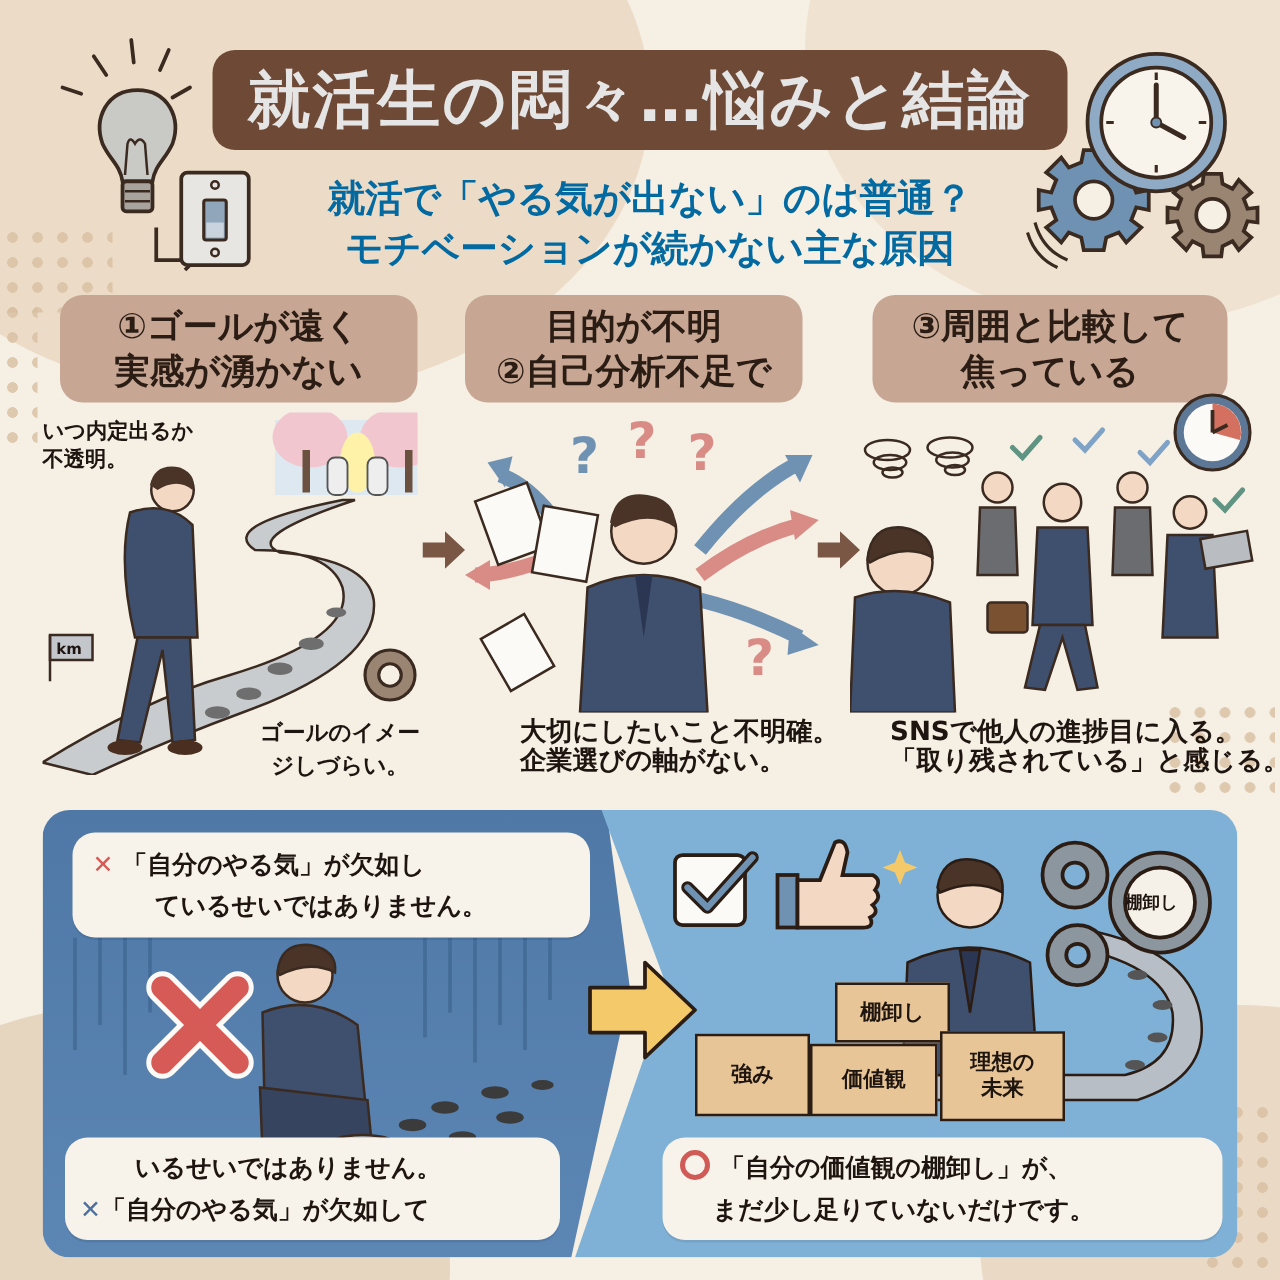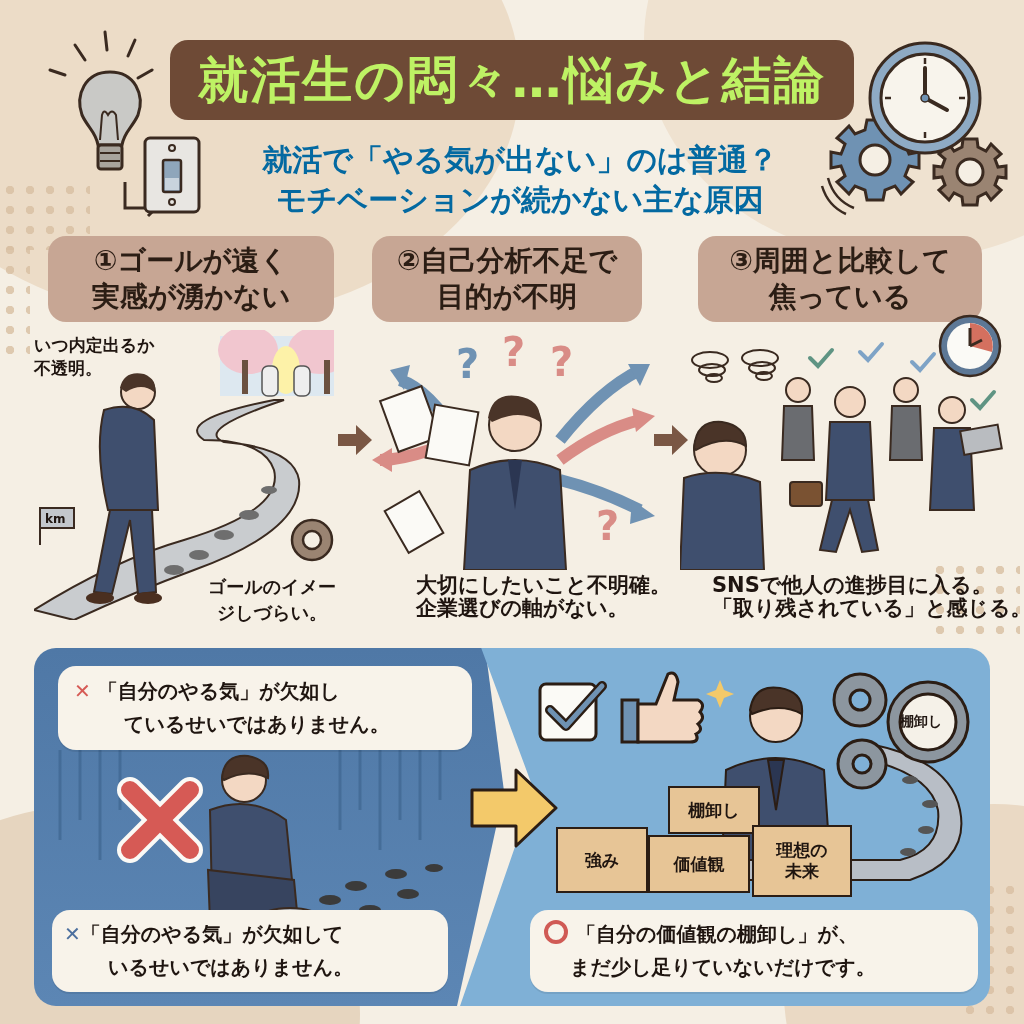--- a/index.html
+++ b/index.html
@@ -16,21 +16,21 @@
   .bg-blob-br { position:absolute; right:-180px; bottom:-160px; width:420px; height:380px; border-radius:50%; background:#ead9c4; }
   .dots { position:absolute; width:90px; height:70px;
     background-image: radial-gradient(circle, #d8bfa2 4px, transparent 4.5px);
     background-size: 20px 20px; opacity:.8; }
 
   .title-box {
     position:absolute; left:170px; top:40px; width:684px; height:80px;
     background:#6e4a36; border-radius:18px;
     display:flex; align-items:center; justify-content:center;
   }
-  .title-box span { color:#bef264; font-size:50px; font-weight:bold; letter-spacing:2px; }
+  .title-box span { color:#e5e5e5; font-size:50px; font-weight:bold; letter-spacing:2px; }
 
   .subtitle { position:absolute; left:220px; top:140px; width:600px; text-align:center; }
   .subtitle div { font-size:30px; font-weight:bold; line-height:40px; color:#0369a1; }
 
   .cause-head {
     position:absolute; top:236px; height:86px; background:#c7a694; border-radius:18px;
     display:flex; flex-direction:column; align-items:center; justify-content:center;
   }
   .cause-head div { font-size:28px; font-weight:bold; line-height:36px; color:#2b1d14; white-space:nowrap; }
 
@@ -181,22 +181,22 @@
 <div class="caption" style="left:204px;top:574px;text-align:center;width:136px;font-size:18px;line-height:26px;">
   <div>ゴールのイメー</div>
   <div>ジしづらい。</div>
 </div>
 
 <svg class="arrow-brown" style="left:338px;top:425px;" viewBox="0 0 34 30">
   <path d="M0 9 L18 9 L18 0 L34 15 L18 30 L18 21 L0 21 Z" fill="#7a5744"></path>
 </svg>
 
 <div class="cause-head" style="left:372px;width:270px;">
+  <div>目的が不明</div>
   <div>②自己分析不足で</div>
-  <div>目的が不明</div>
 </div>
 <svg style="position:absolute;left:370px;top:330px;" width="290" height="240" viewBox="0 0 290 240">
   <g font-size="40" font-weight="bold" font-family="DejaVu Sans, sans-serif">
     <text x="86" y="48" fill="#6f92b3">?</text>
     <text x="132" y="36" fill="#d98c86">?</text>
     <text x="180" y="46" fill="#d98c86">?</text>
     <text x="226" y="210" fill="#d98c86">?</text>
   </g>
   <path d="M90 110 Q60 60 30 50" fill="none" stroke="#6f92b3" stroke-width="12"></path>
   <path d="M20 40 L40 35 L34 60 Z" fill="#6f92b3"></path>
@@ -320,22 +320,22 @@
       <ellipse cx="394" cy="118" rx="9" ry="4"></ellipse>
   </g>
 </svg>
 
 <div class="bubble" style="left:58px;top:666px;width:414px;height:84px;padding-left:16px;">
   <div class="line"><span class="mark-x-red">✕</span> <span>「自分のやる気」が欠如し</span></div>
   <div class="line" style="padding-left:50px;">ているせいではありません。</div>
 </div>
 
 <div class="bubble" style="left:52px;top:910px;width:396px;height:82px;padding-left:12px;">
+  <div class="line" style="padding-left:44px;">いるせいではありません。</div>
   <div class="line"><span class="mark-x-blue">✕</span><span>「自分のやる気」が欠如して</span></div>
-  <div class="line" style="padding-left:44px;">いるせいではありません。</div>
 </div>
 
 <svg style="position:absolute;left:470px;top:768px;" width="90" height="80" viewBox="0 0 90 80">
   <path d="M2 22 L46 22 L46 2 L86 40 L46 78 L46 58 L2 58 Z" fill="#f3c96a" stroke="#2b1d14" stroke-width="3" stroke-linejoin="round"></path>
 </svg>
 
 <svg style="position:absolute;left:530px;top:660px;" width="460" height="240" viewBox="0 0 460 240">
 
   <g>
     <rect x="10" y="24" width="56" height="56" rx="6" fill="#fbfaf6" stroke="#2b1d14" stroke-width="3"></rect>

